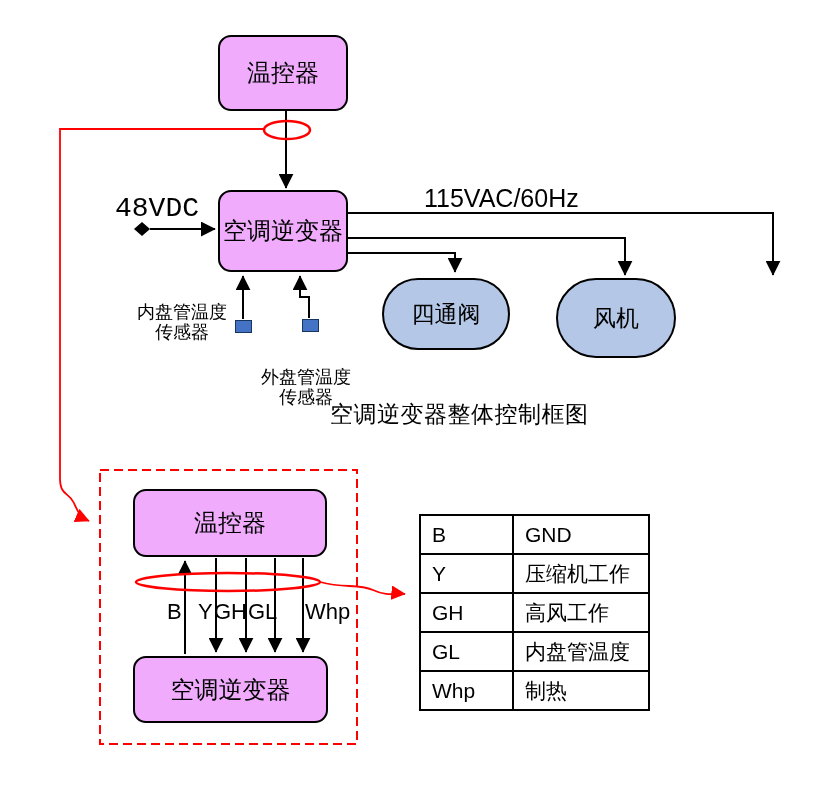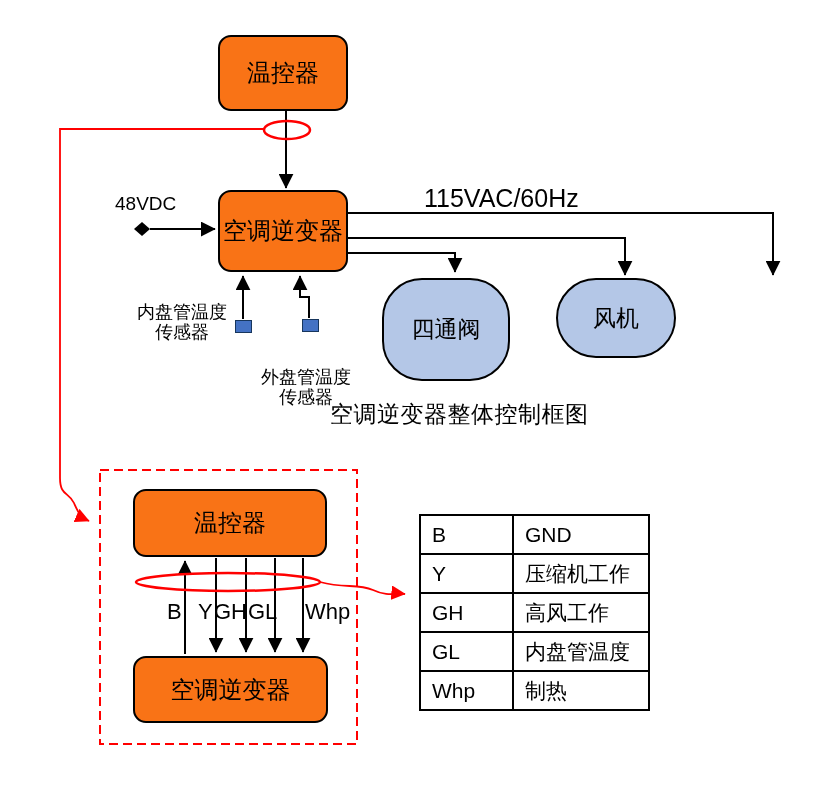--- a/index.html
+++ b/index.html
@@ -2,21 +2,21 @@
 <html><head>
 <meta charset="utf-8">
 <style>
   html,body { margin:0; padding:0; background:#fff; }
   .canvas {
     position:relative; width:834px; height:801px; background:#ffffff;
     font-family:"Liberation Sans", sans-serif; color:#000; overflow:hidden;
   }
   .layer { position:absolute; left:0; top:0; }
   .gbox {
-    position:absolute; background:#f97316; border:2px solid #000;
+    position:absolute; background:#f0abfc; border:2px solid #000;
     border-radius:13px; display:flex; align-items:center; justify-content:center;
     font-size:24px; box-sizing:border-box;
   }
   .bnode {
     position:absolute; background:#b4c7e7; border:2px solid #000;
     display:flex; align-items:center; justify-content:center;
     font-size:23px; box-sizing:border-box;
   }
   .lbl { position:absolute; white-space:nowrap; }
   .sensor-lbl { font-size:18px; line-height:20px; text-align:center; }
@@ -73,24 +73,24 @@
     <path d="M320,582 C345,589 357,583 373,590 C388,597 395,593 405,594" fill="none" stroke="#ff0000" stroke-width="1.8" marker-end="url(#ar)"></path>
   </svg>
 
   <div class="gbox" style="left:218px; top:35px; width:130px; height:76px;">
     <span>温控器</span>
   </div>
   <div class="gbox" style="left:218px; top:190px; width:130px; height:82px;">
     <span>空调逆变器</span>
   </div>
 
-  <div class="lbl" style="left:115px; top:193px; font-size:19px;">48VDC</div>
+  <div class="lbl" style="left:115px; top:193px; font-size:28px;font-family:Liberation Mono, monospace;">48VDC</div>
   <div class="lbl" style="left:424px; top:184px; font-size:25px;">115VAC/60Hz</div>
 
-  <div class="bnode" style="left:382px; top:278px; width:128px; height:103px; border-radius:40px;">
+  <div class="bnode" style="left:382px; top:278px; width:128px; height:72px; border-radius:40px;">
     <span>四通阀</span>
   </div>
   <div class="bnode" style="left:556px; top:278px; width:120px; height:80px; border-radius:40px;">
     <span>风机</span>
   </div>
 
   <div class="sq" style="left:235px; top:320px;"></div>
   <div class="sq" style="left:302px; top:319px;"></div>
 
   <div class="lbl sensor-lbl" style="left:130px; top:302px; width:104px;">

